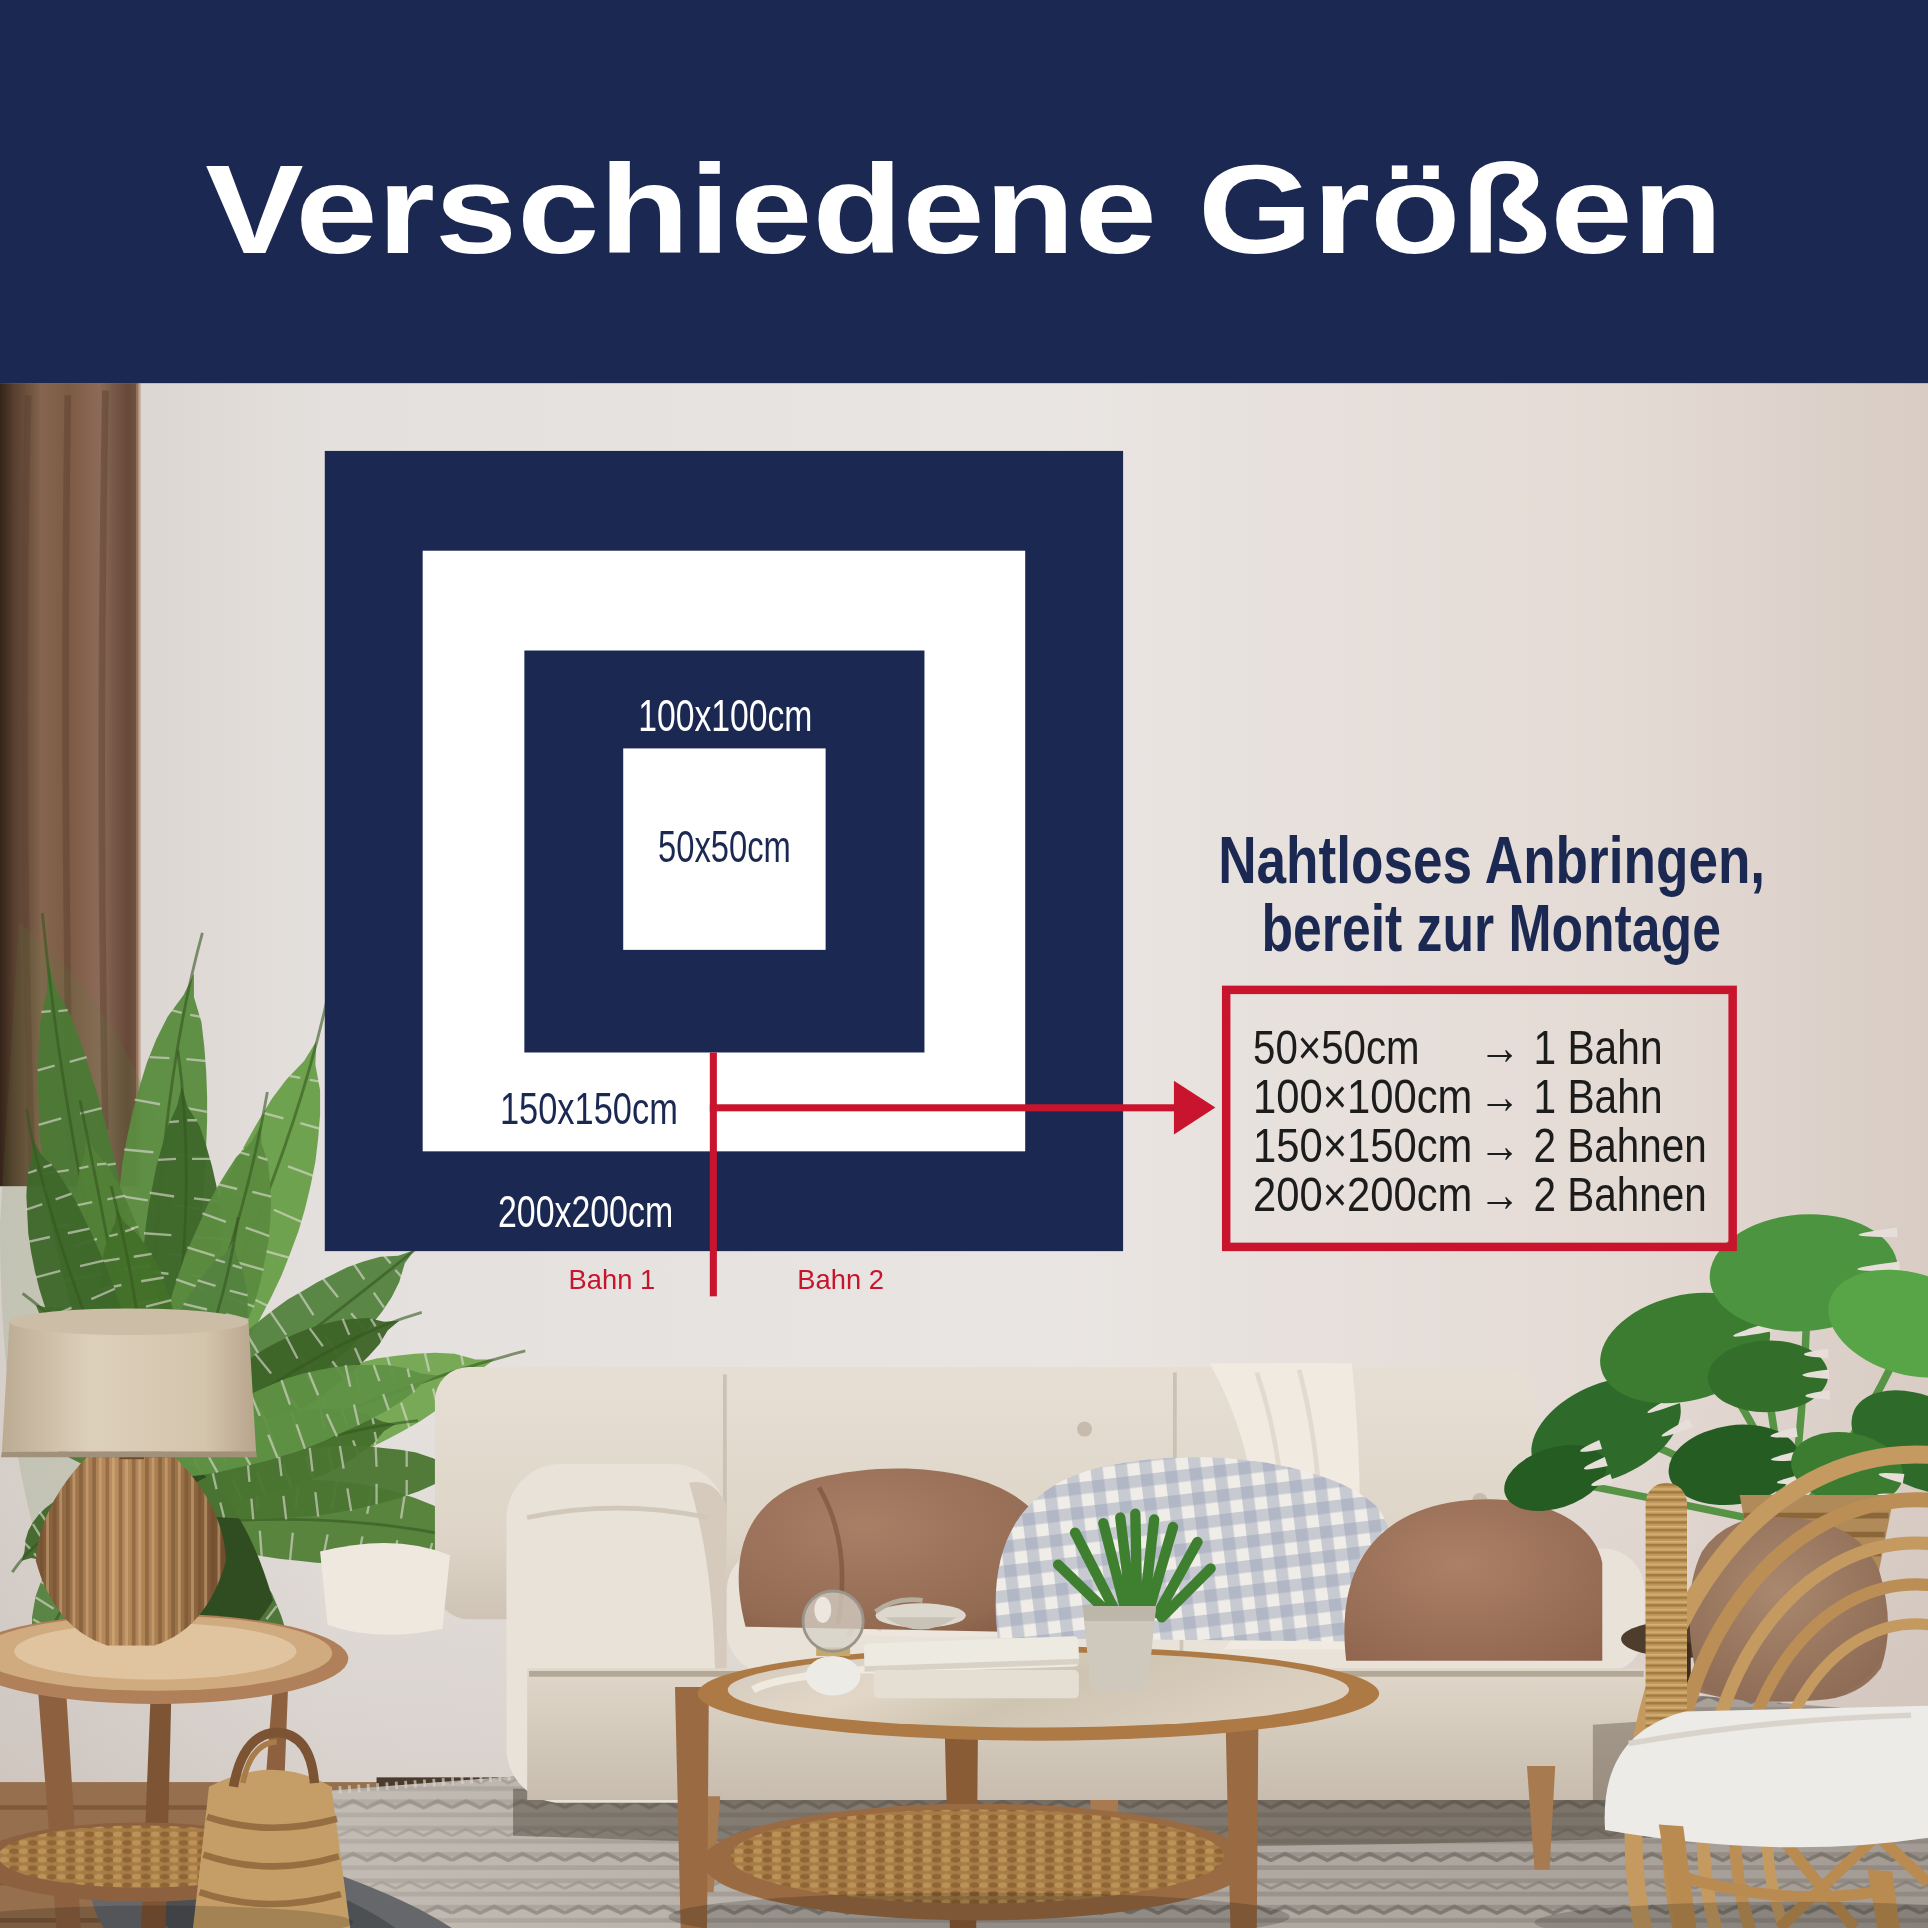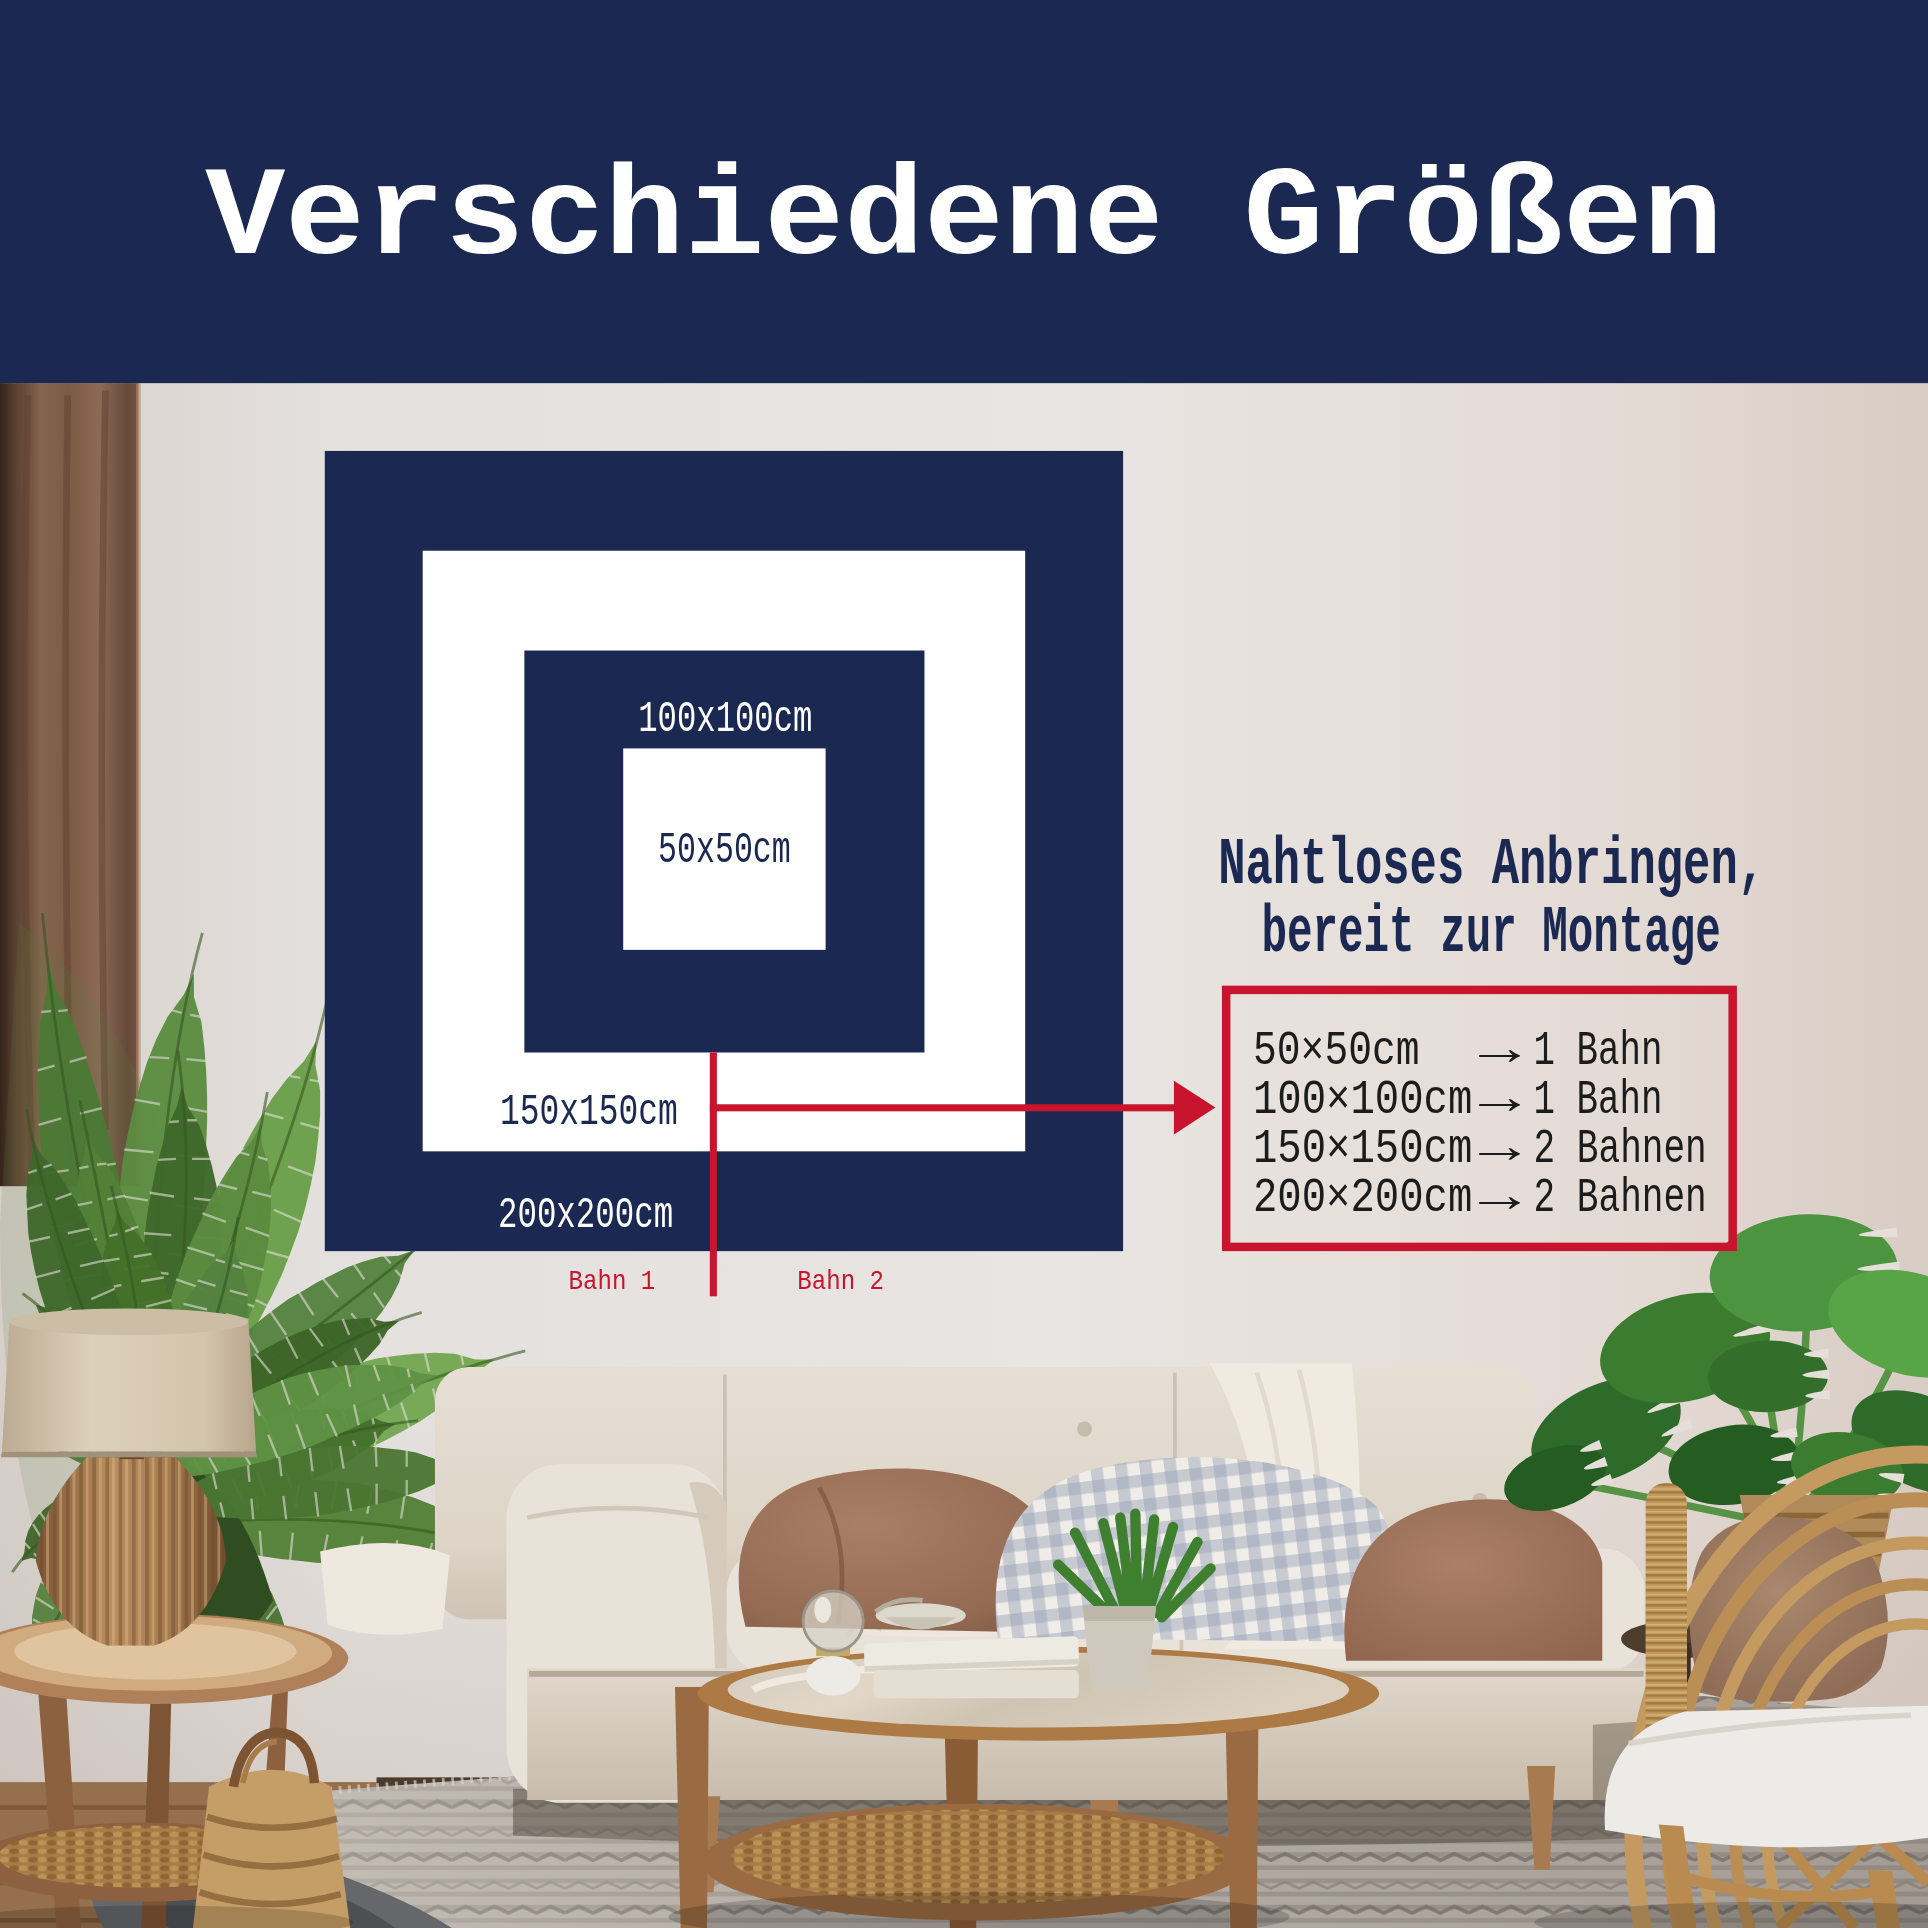--- a/index.html
+++ b/index.html
@@ -1,16 +1,16 @@
 <!DOCTYPE html>
 <html style="font-size:15px"><head>
 <meta charset="utf-8">
 <style>
 html,body{margin:0;padding:0;background:#e5e1de}
-.page{position:relative;width:1928px;height:1928px;overflow:hidden;font-family:Liberation Mono, monospace}
+.page{position:relative;width:1928px;height:1928px;overflow:hidden;font-family:Liberation Sans, sans-serif}
 .page svg{position:absolute;left:0;top:0}
 </style>
 </head>
 <body>
 <div class="page">
 <svg width="1928" height="1928" viewBox="0 0 2048 2048">
 <defs>
 <linearGradient id="wallg" x1="0" y1="0" x2="1" y2="0">
 <stop offset="0" stop-color="#d6cfca"></stop>
 <stop offset="0.17" stop-color="#e4e0dd"></stop>

